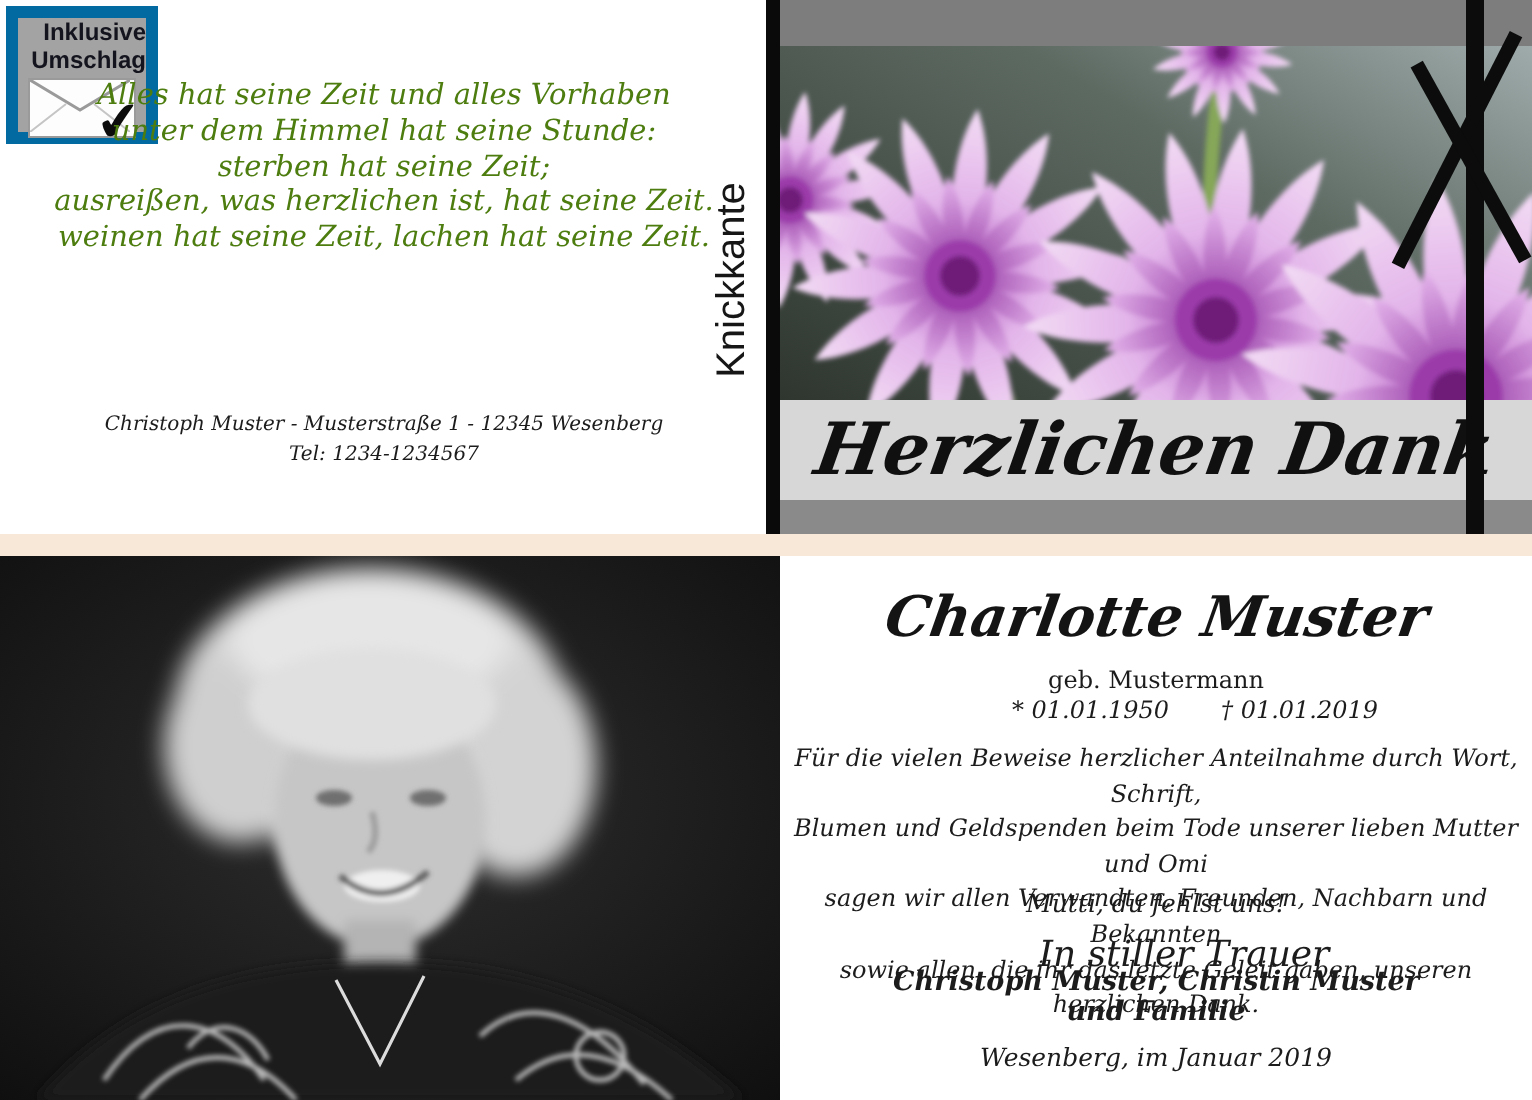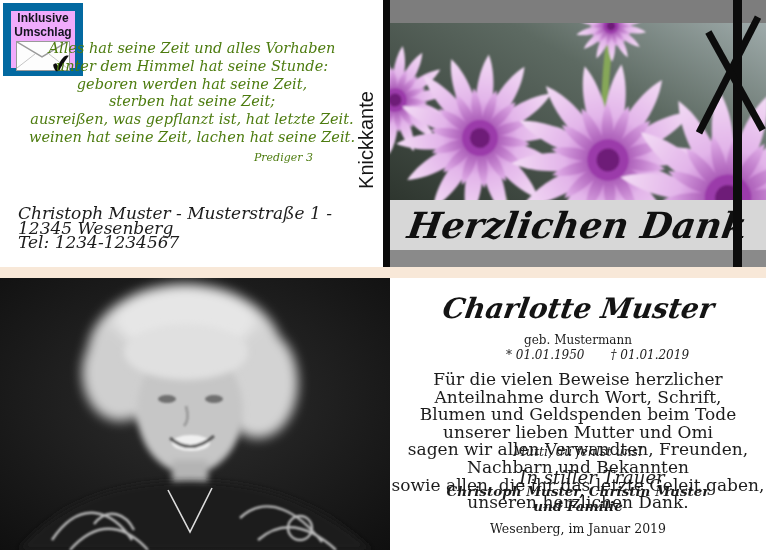--- a/index.html
+++ b/index.html
@@ -2,36 +2,36 @@
 <html><head>
 <meta charset="utf-8">
 <style>
   html,body{margin:0;padding:0;background:#fff;}
   .canvas{position:relative;width:766px;height:550px;overflow:hidden;background:#fff;
           font-family:"DejaVu Serif","Liberation Serif",serif;color:#1c1c1c;}
 
   
   .panel-back{position:absolute;left:0;top:0;width:383px;height:267px;background:#fff;}
 
-  .badge{position:absolute;left:3px;top:3px;width:64px;height:57px;background:#f0abfc;
-         border:8px solid #0369a1;text-align:center;}
+  .badge{position:absolute;left:3px;top:3px;width:64px;height:57px;background:#a3a3a3;
+         border:6px solid #0369a1;text-align:right;}
   .badge-line{font-family:"Liberation Sans",sans-serif;font-weight:bold;font-size:12px;
               line-height:13px;color:#14141e;margin-top:1px;}
   .envelope{position:relative;width:52px;height:28px;margin:2px auto 0;background:#fdfdfd;
             border:1px solid #9a9a9a;}
   .envelope svg{display:block;}
   .check{position:absolute;right:-4px;bottom:-7px;font-size:27px;line-height:27px;
          color:#0c0c0c;transform:rotate(-6deg);}
 
   .poem{position:absolute;left:18px;top:40px;width:348px;text-align:center;
         font-style:italic;font-size:14.5px;line-height:17.8px;color:#4d7c0f;}
   .poem-attr{margin-top:2px;text-align:right;padding-right:53px;font-size:11px;}
 
-  .contact{position:absolute;left:18px;top:206px;width:348px;text-align:left;
-           font-style:italic;font-size:17px;line-height:14.5px;}
+  .contact{position:absolute;left:18px;top:206px;width:348px;text-align:center;
+           font-style:italic;font-size:10px;line-height:14.5px;}
 
   
   .fold{position:absolute;font-family:"Liberation Sans",sans-serif;color:#161616;
         text-align:center;transform:rotate(-90deg);white-space:nowrap;}
   .fold-top{left:296px;top:127px;width:140px;height:26px;font-size:20px;line-height:26px;}
   .fold-bottom{left:321px;top:424px;width:160px;height:28px;font-size:23px;line-height:28px;}
 
   
   .panel-front{position:absolute;left:383px;top:0;width:383px;height:267px;overflow:hidden;background:#3a413a;}
   .flower-svg{position:absolute;left:0;top:0;z-index:1;}
@@ -55,26 +55,26 @@
 
   
   .panel-inner{position:absolute;left:390px;top:278px;width:376px;height:272px;background:#fff;
                text-align:center;}
   .panel-inner .abs{position:absolute;left:0;right:0;}
   .name{top:14px;font-size:28px;}
   .name span{display:inline-block;font-style:italic;font-weight:700;transform:skewX(-9deg);color:#141414;}
   .maiden{top:55px;font-size:12px;}
   .dates{top:70px;font-style:italic;font-size:12px;margin-left:39px;}
   .dates .gap{display:inline-block;width:26px;}
-  .bodytext{top:93px;font-size:17px;line-height:17.6px;}
+  .bodytext{top:93px;font-style:italic;font-size:12px;line-height:17.6px;}
   .missing{top:166px;font-style:italic;font-size:12.5px;}
   .intro{top:189px;font-style:italic;font-size:18px;padding-left:28px;}
   .mourner1{top:205px;font-style:italic;font-weight:700;font-size:13.5px;}
   .mourner2{top:220px;font-style:italic;font-weight:700;font-size:13.5px;}
-  .place{top:243px;font-size:12.5px;}
+  .place{top:243px;font-style:italic;font-size:12.5px;}
 </style>
 </head>
 <body>
 
 <div class="canvas">
 
   <section class="panel-back">
 
     <div class="badge">
       <div class="badge-line">Inklusive</div>
@@ -84,25 +84,23 @@
           <path d="M0,0 L25,15 L50,0" fill="none" stroke="#9a9a9a" stroke-width="1.5"></path>
           <path d="M0,26 L18,12 M50,26 L32,12" fill="none" stroke="#c5c5c5" stroke-width="1"></path>
         </svg>
         <span class="check">✔</span>
       </div>
     </div>
 
     <div class="poem">
       <div>Alles hat seine Zeit und alles Vorhaben</div>
       <div>unter dem Himmel hat seine Stunde:</div>
-      <div>geboren werden hat seine Zeit,</div>
       <div>sterben hat seine Zeit;</div>
-      <div>ausreißen, was gepflanzt ist, hat letzte Zeit.</div>
+      <div>ausreißen, was herzlichen ist, hat seine Zeit.</div>
       <div>weinen hat seine Zeit, lachen hat seine Zeit.</div>
-      <div class="poem-attr">Prediger 3</div>
     </div>
 
     <div class="contact">
       <div>Christoph Muster - Musterstraße 1 - 12345 Wesenberg</div>
       <div>Tel: 1234-1234567</div>
     </div>
   </section>
 
   <div class="fold fold-top">Knickkante</div>
 

